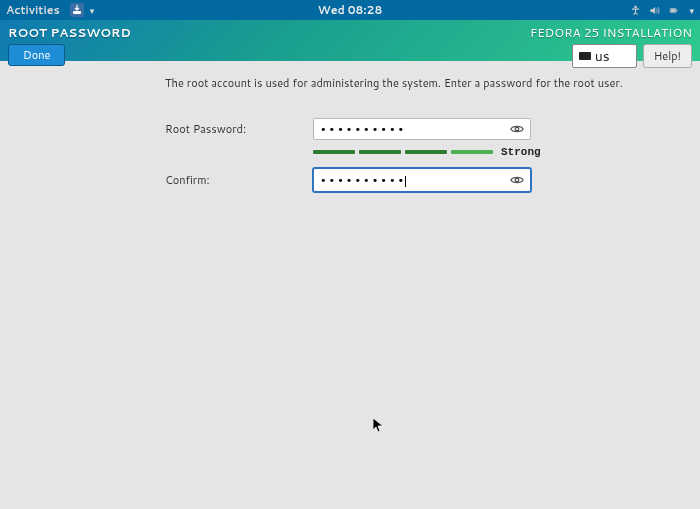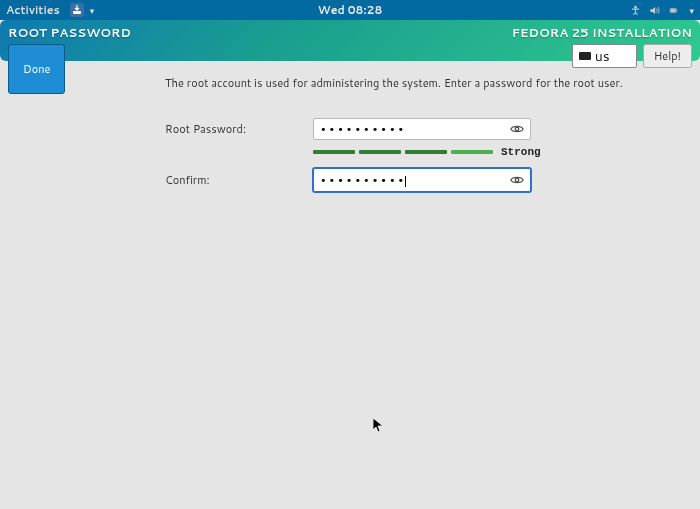--- a/index.html
+++ b/index.html
@@ -18,36 +18,35 @@
 
 
 .anaconda-header {
   background: linear-gradient(135deg, #0f7ab0 0%, #1a9e8f 40%, #2fc98e 100%);
   color: #fff;
   height: 41px;
   position: relative;
   display: flex;
   align-items: flex-start;
   padding: 4px 8px;
-  border-radius: 6px;
 }
 .title-area { flex: 1; }
 .title-area .screen-title { font-size: 12px; font-weight: bold; text-shadow: 0 1px 1px rgba(0,0,0,0.3); }
 .done-btn {
   margin-top: 3px;
   background: #1f8dd6;
   border: 1px solid #0a5a8a;
   color: #fff;
   font-size: 11px;
-  padding: 16px 14px;
+  padding: 2px 14px;
   border-radius: 3px;
   cursor: pointer;
 }
 .header-right { text-align: right; }
-.installer-title { font-size: 12px; font-weight: bold; text-shadow: 0 1px 1px rgba(0,0,0,0.3); }
+.installer-title { font-size: 12px; font-weight: normal; text-shadow: 0 1px 1px rgba(0,0,0,0.3); }
 .header-controls { display: flex; gap: 6px; margin-top: 3px; justify-content: flex-end; }
 .kb-select {
   background: #fff;
   border: 1px solid #888;
   border-radius: 2px;
   padding: 1px 6px;
   font-size: 14px;
   color: #222;
   width: 65px;
   display: flex;

